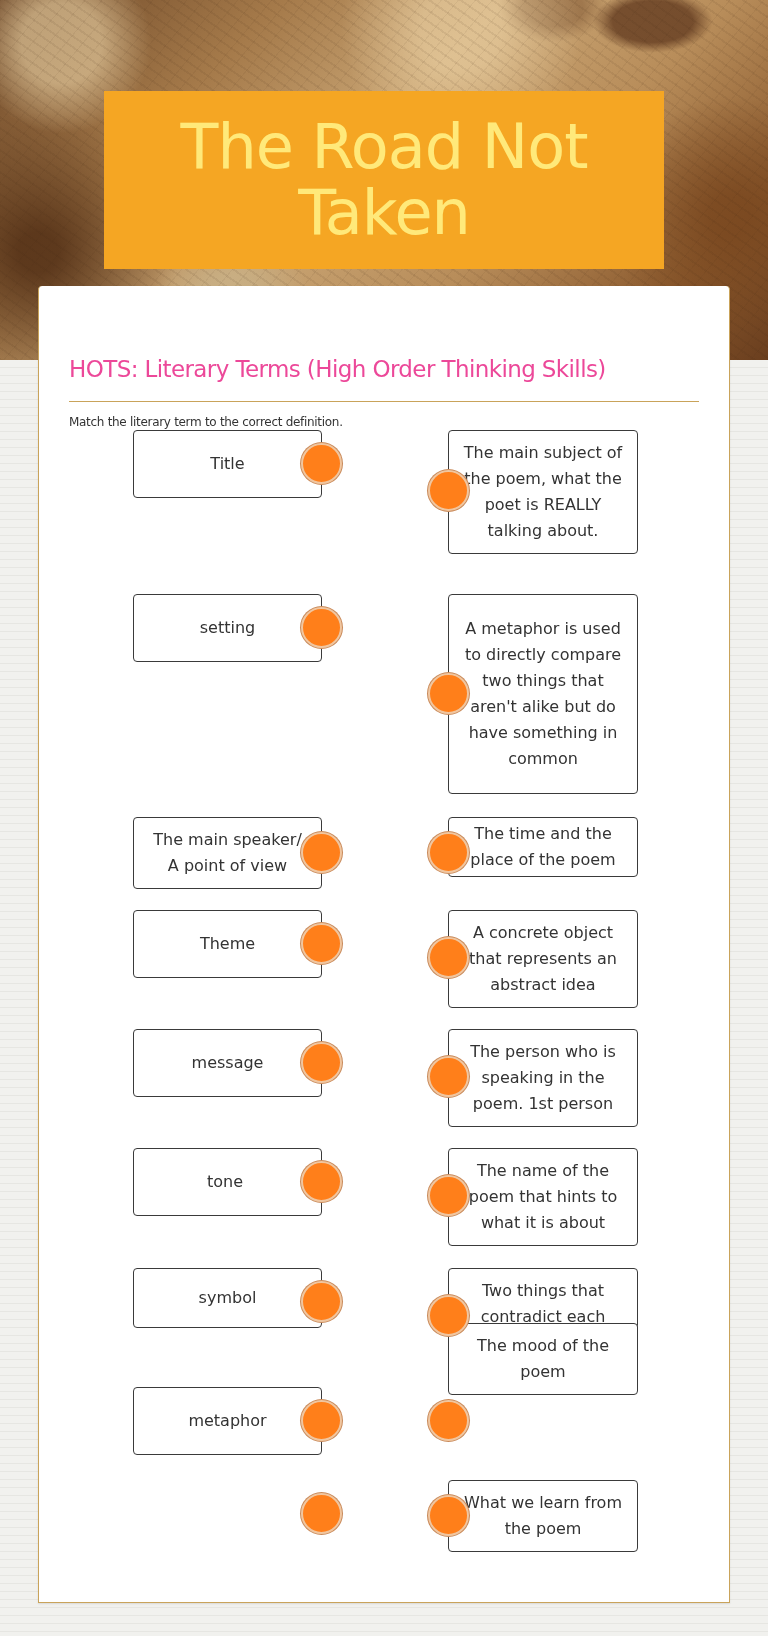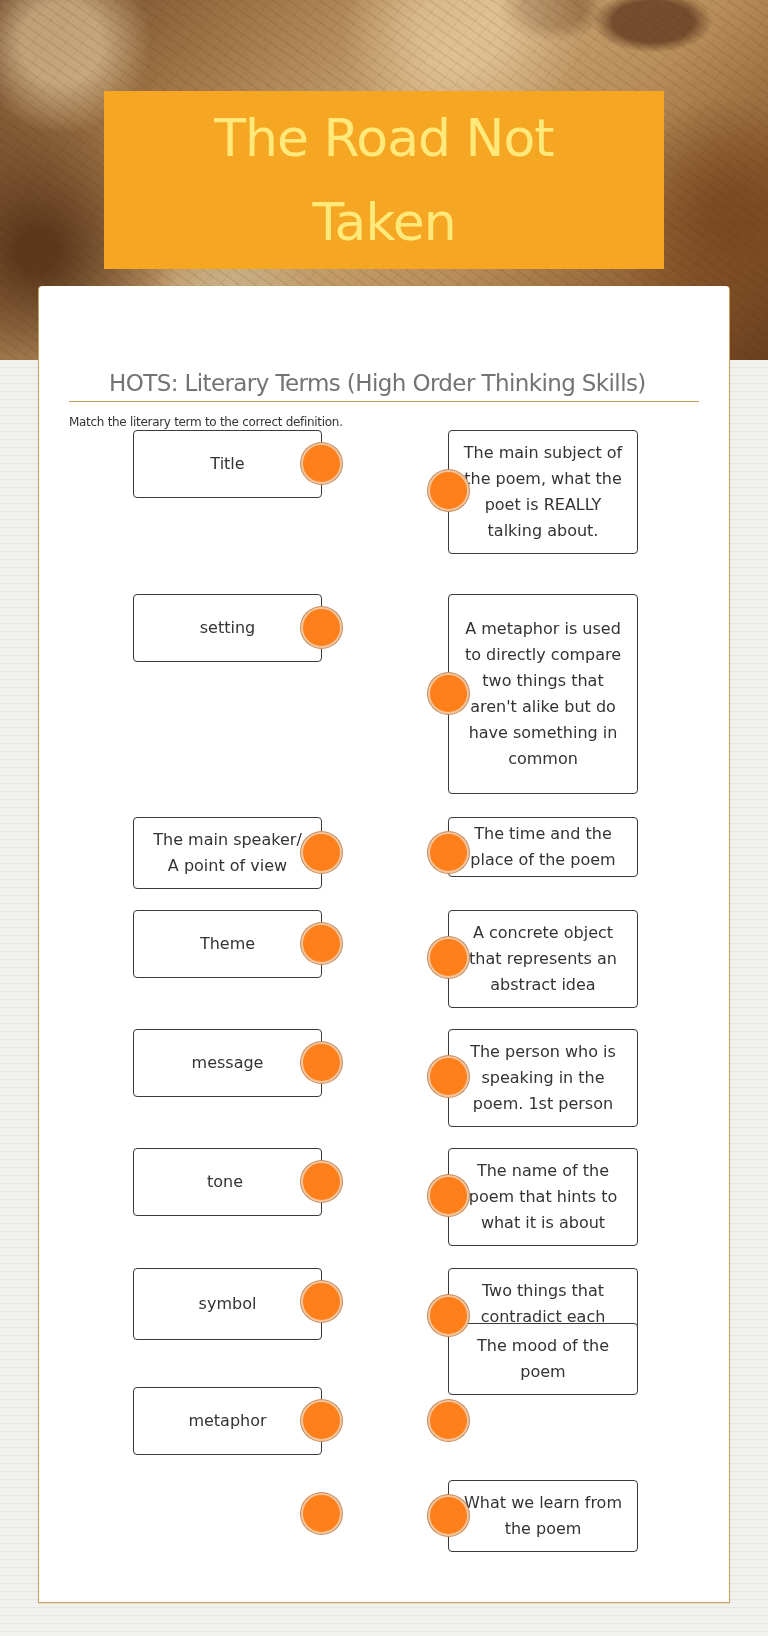--- a/index.html
+++ b/index.html
@@ -25,32 +25,32 @@
     content: ""; position: absolute; inset: 0;
     background: repeating-linear-gradient(35deg, rgba(60,35,15,0.08) 0 2px, transparent 2px 9px),
                 repeating-linear-gradient(-50deg, rgba(60,35,15,0.06) 0 1px, transparent 1px 13px);
   }
   .title-box {
     position: absolute; left: 104px; top: 91px; width: 560px; height: 178px;
     background: #f5a623; display: flex; align-items: center; justify-content: center;
     z-index: 2;
   }
   .title-text {
-    color: #ffe97a; font-size: 52px; line-height: 84px; text-align: center;
+    color: #ffe97a; font-size: 62px; line-height: 66px; text-align: center;
     font-family: "DejaVu Sans", sans-serif; font-weight: normal; width: 420px; letter-spacing: -1px;
   }
   .card {
     position: absolute; left: 38px; top: 286px; width: 690px; height: 1316px;
     background: #ffffff; border: 1px solid #c9a35a; border-top: none; border-radius: 4px 4px 0 0;
     box-shadow: 0 1px 2px rgba(0,0,0,0.1);
     z-index: 3;
   }
   .section-title {
-    position: absolute; left: 30px; top: 84px; font-size: 23px; color: #737373;
-    font-family: "DejaVu Sans", sans-serif; letter-spacing: -0.6px; font-weight: normal; margin-left: 40px;
+    position: absolute; left: 30px; top: 70px; font-size: 23px; color: #ec4899;
+    font-family: "DejaVu Sans", sans-serif; letter-spacing: -0.6px; font-weight: normal;
   }
   .rule { position: absolute; left: 30px; top: 115px; width: 630px; height: 1px; background: #c9a35a; }
   .instruction {
     position: absolute; left: 30px; top: 129px; font-size: 12px; color: #333;
     font-family: "DejaVu Sans", sans-serif; letter-spacing: -0.3px;
   }
   .box {
     position: absolute; border: 1px solid #3a3a3a; border-radius: 4px; background: #fff;
     display: flex; align-items: center; justify-content: center; text-align: center;
     font-family: "DejaVu Sans", sans-serif; font-size: 16px; line-height: 26px; color: #333;
@@ -101,21 +101,21 @@
   <div class="box left" style="top:743px;height:68px;">
       <span>message</span>
     </div>
   <div class="dot" style="left:262px;top:756px;"></div>
 
   <div class="box left" style="top:862px;height:68px;padding-left:7px;">
       <span>tone</span>
     </div>
   <div class="dot" style="left:262px;top:875px;"></div>
 
-  <div class="box left" style="top:982px;height:72px;">
+  <div class="box left" style="top:982px;height:60px;">
       <span>symbol</span>
     </div>
   <div class="dot" style="left:262px;top:995px;"></div>
 
   <div class="box left" style="top:1101px;height:68px;">
       <span>metaphor</span>
     </div>
   <div class="dot" style="left:262px;top:1114px;"></div>
 
   <div class="dot" style="left:262px;top:1207px;"></div>

